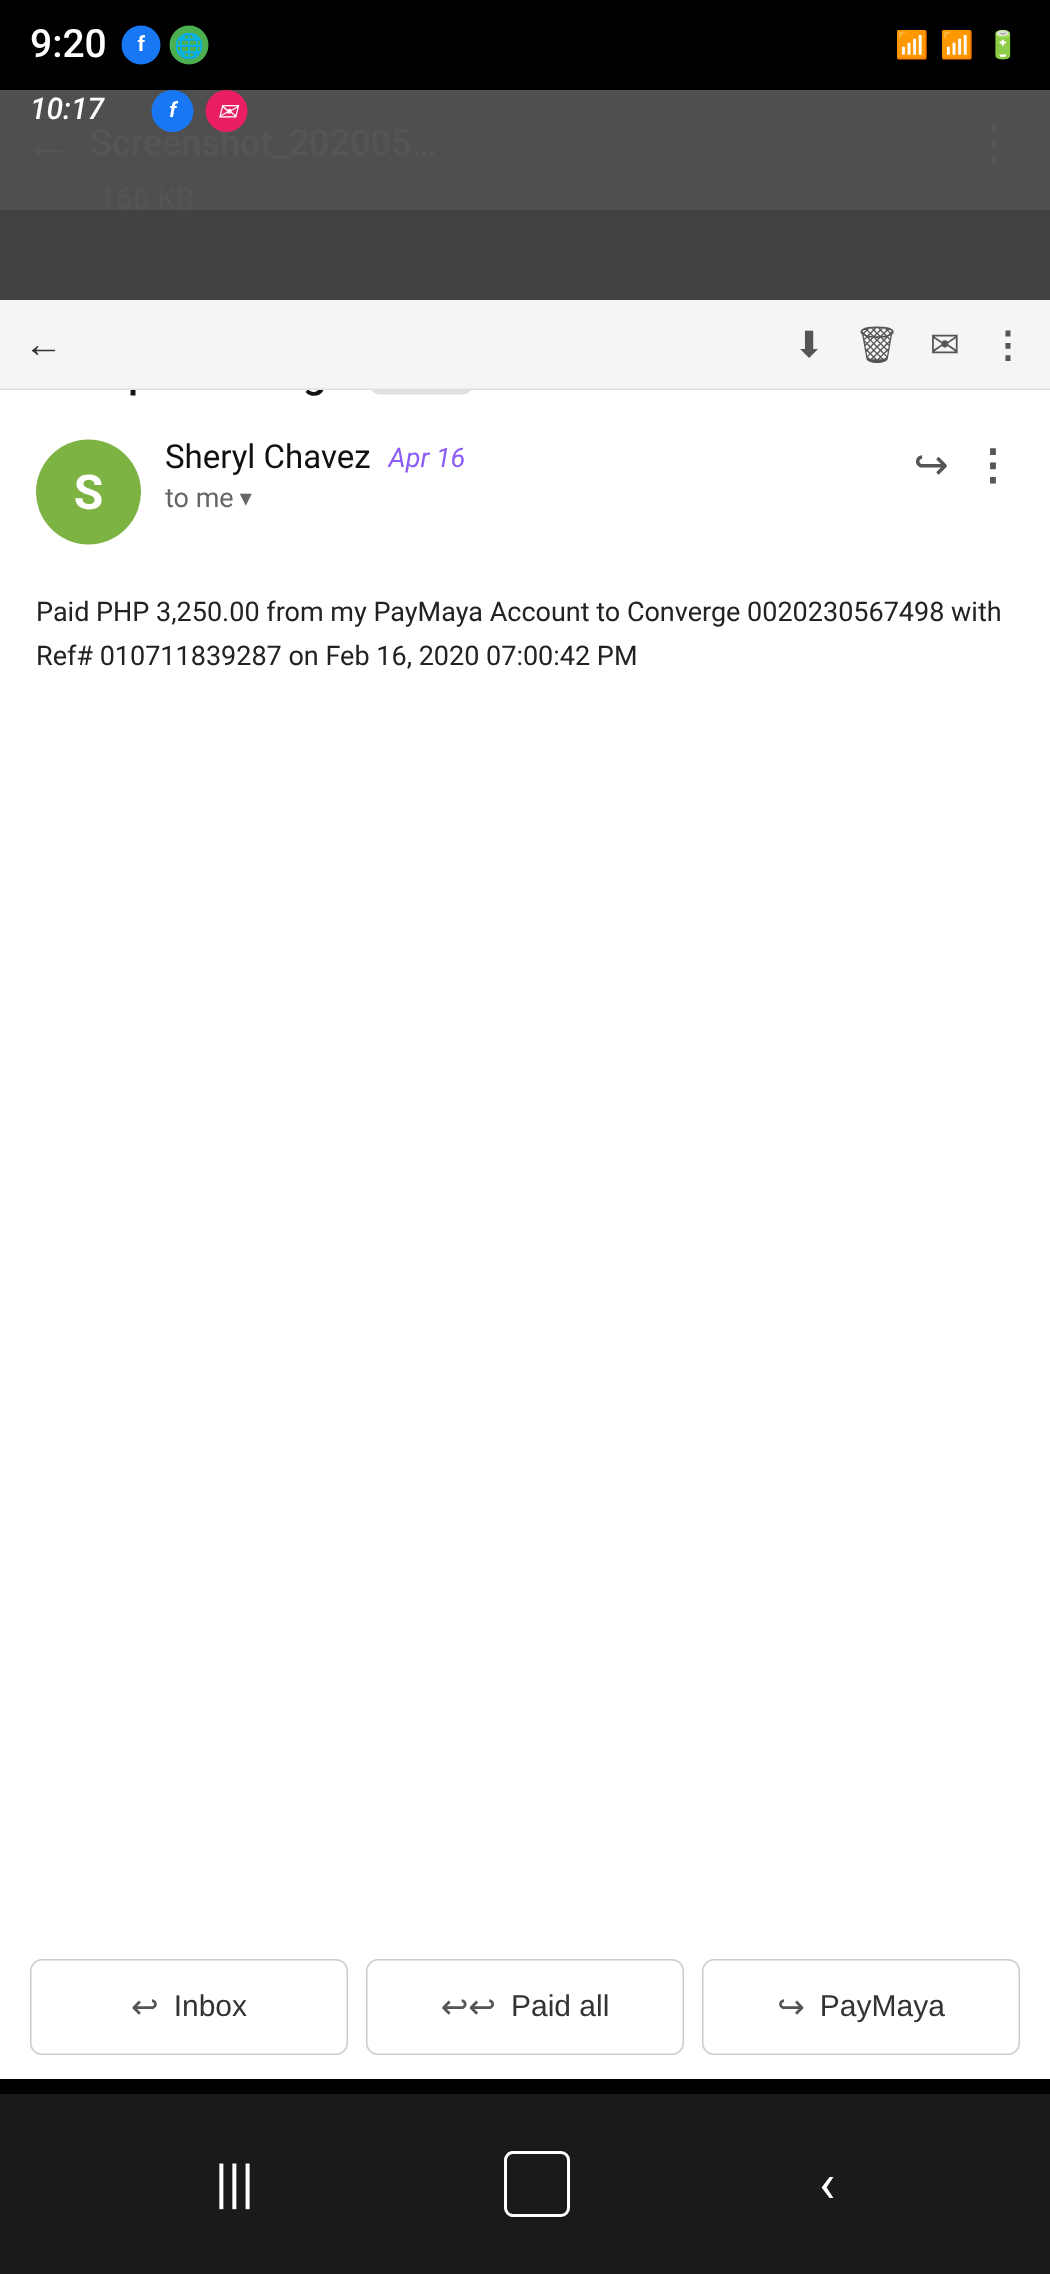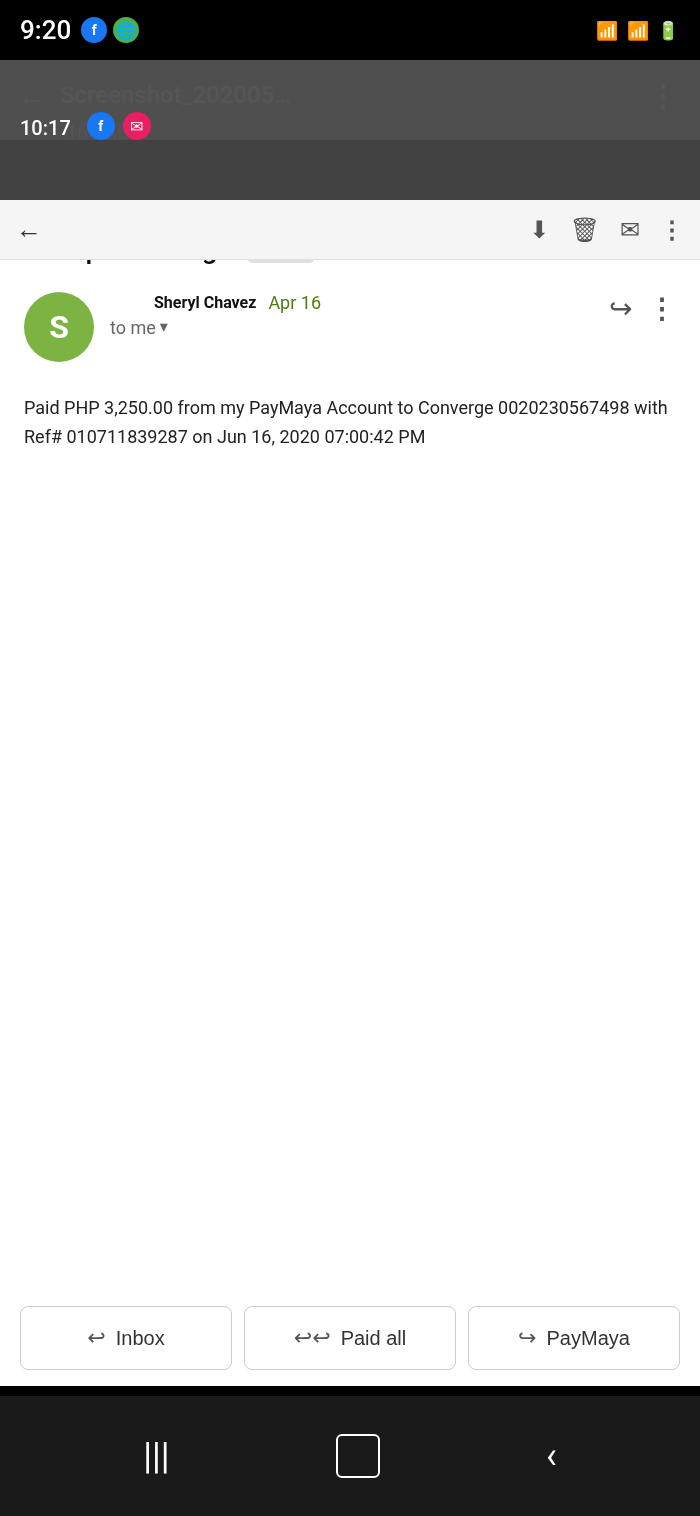--- a/index.html
+++ b/index.html
@@ -123,28 +123,28 @@
     }
     .sender-info {
       flex: 1;
     }
     .sender-name-row {
       display: flex;
       align-items: center;
       gap: 12px;
     }
     .sender-name {
-      font-size: 16px;
-      font-weight: 700;
+      font-size: 22px;
+      font-weight: 400;
       color: #111;
-      margin-left: 44px;
     }
     .sender-date {
       font-size: 18px;
-      color: #4d7c0f;
+      color: #8b5cf6;
+      font-style: italic;
     }
     .sender-to-row {
       display: flex;
       gap: 4px;
       margin-top: 4px;
     }
     .sender-to {
       font-size: 18px;
       color: #666;
     }
@@ -220,24 +220,25 @@
 
     
     .notif-bar {
       position: absolute;
       top: 60px;
       left: 0;
       right: 0;
       height: 80px;
       background: rgba(80,80,80,0.97);
       display: flex;
-      align-items: flex-end;
+      align-items: flex-start;
       padding: 0 20px;
-      gap: 16px;
+      gap: 32px;
       z-index: 10;
+      font-style: italic;
     }
     .notif-time {
       color: #fff;
       font-size: 20px;
       font-weight: 500;
     }
     .notif-icons {
       display: flex;
       gap: 8px;
       align-items: center;
@@ -338,21 +339,21 @@
         <span class="sender-to">to me</span>
         <span class="chevron-down">▾</span>
       </div>
     </div>
     <div class="sender-actions">
       <span style="font-size:28px; color:#555; cursor:pointer; display:inline-block; transform:scaleX(-1);">↩</span>
       <span style="font-size:28px; color:#555; cursor:pointer; font-weight:bold;">⋮</span>
     </div>
   </div>
 
-  <div class="email-body">Paid PHP 3,250.00 from my PayMaya Account to Converge 0020230567498 with Ref# 010711839287 on Jun 16, 2020 07:00:42 PM</div>
+  <div class="email-body">Paid PHP 3,250.00 from my PayMaya Account to Converge 0020230567498 with Ref# 010711839287 on Feb 16, 2020 07:00:42 PM</div>
 </div>
 
 <div class="action-buttons">
   <button class="action-btn">
     <span class="action-btn-icon">↩</span>
     <span>Inbox</span>
   </button>
   <button class="action-btn">
     <span class="action-btn-icon">↩↩</span>
     <span>Paid all</span>

